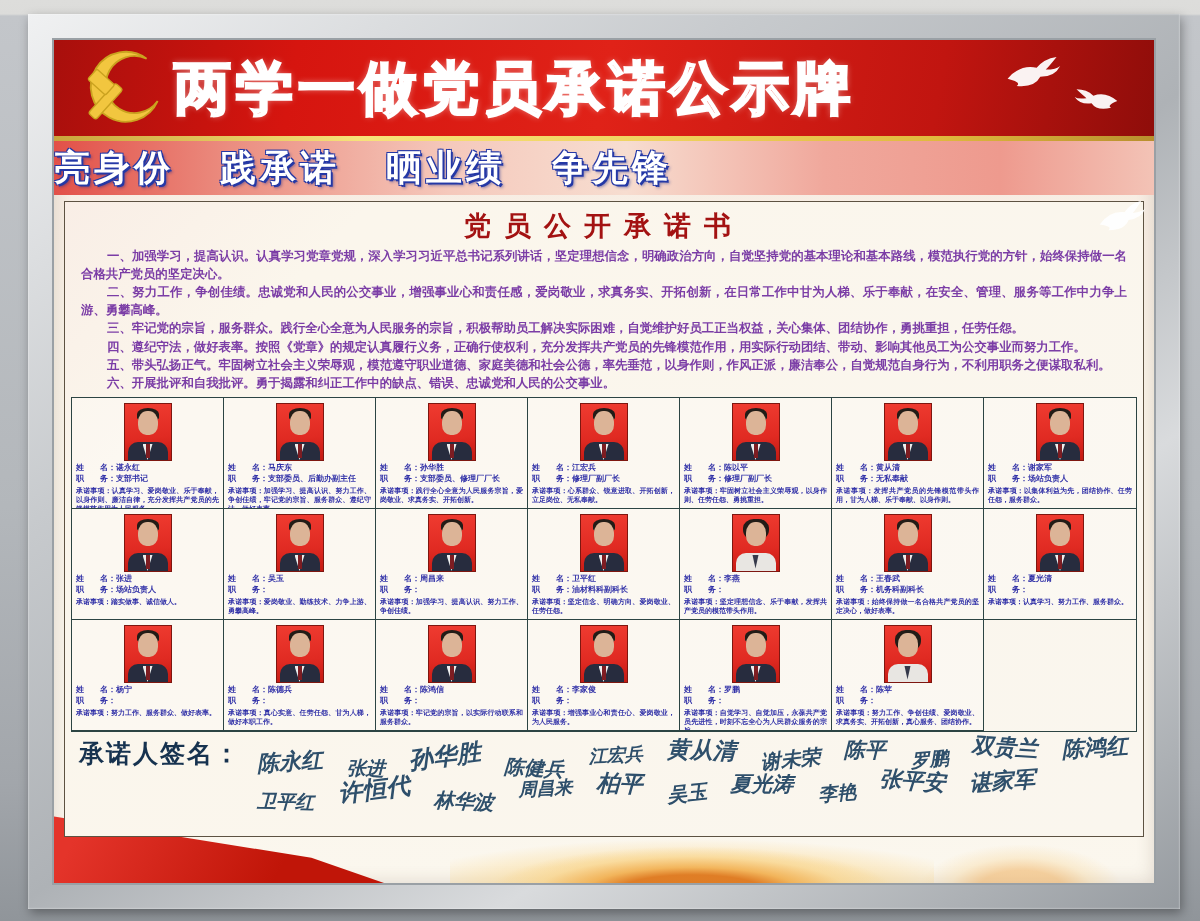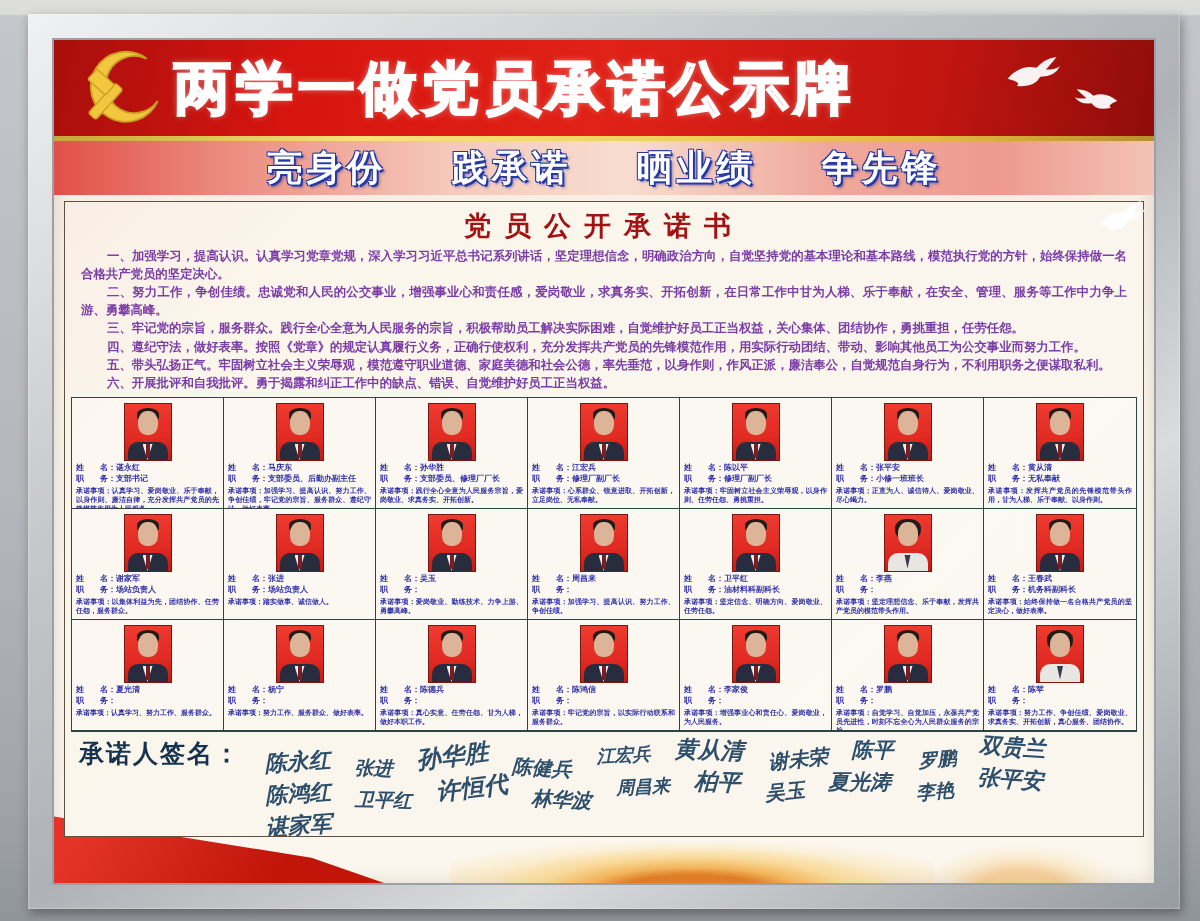--- a/index.html
+++ b/index.html
@@ -37,21 +37,21 @@
     text-shadow:0 0 7px rgba(255,255,255,.55);
     white-space:nowrap;
   }
   .dove{position:absolute;opacity:.95}
   .dove-1{right:92px;top:14px;width:58px;height:42px}
   .dove-2{right:34px;top:44px;width:46px;height:34px;transform:scaleX(-1) rotate(8deg)}
   .dove-3{right:6px;top:160px;width:52px;height:38px;transform:rotate(-6deg);z-index:3}
   
   .gold-line{height:5px;background:linear-gradient(90deg,#caa43c,#f7e27a 28%,#efd25e 55%,#e0b93e 80%,#b88f2e)}
   .slogan-band{
-    height:54px;display:flex;align-items:center;justify-content:center;gap:65px;
+    height:54px;display:flex;align-items:center;justify-content:flex-start;gap:46px;
     background:linear-gradient(90deg,#e25048 0%,#eb8d80 16%,#f5c9bc 36%,#f7ddd0 52%,#f0a89c 70%,#ee9a8e 86%,#f3c3b6 100%);
     position:relative;
   }
   .slogan{
     font-size:36px;font-weight:800;color:#ffffff;letter-spacing:4px;
     text-shadow:2px 2px 0 var(--slogan-outline),-1px -1px 0 var(--slogan-outline),
                 1px -1px 0 var(--slogan-outline),-1px 1px 0 var(--slogan-outline),
                 3px 3px 3px rgba(20,40,140,.45);
   }
   
@@ -92,21 +92,21 @@
   .shirt{position:absolute;bottom:0;left:50%;margin-left:-5px;width:10px;height:16px;
     background:#eee;clip-path:polygon(0 0,100% 0,50% 100%)}
   .tie{position:absolute;bottom:2px;left:50%;margin-left:-2px;width:4px;height:14px;background:#7d1d22}
   .female .hair{height:22px;width:26px;margin-left:-13px;border-radius:48% 48% 58% 58%}
   .blouse .torso{background:#e8e6e2}
   .blouse .shirt{background:#35394a;clip-path:polygon(20% 0,80% 0,50% 85%)}
   .m-line{padding:0 4px;margin-top:1px;font-size:8px;font-weight:700;color:var(--card-text);line-height:1.3;white-space:nowrap;overflow:hidden}
   .m-prom-line{padding:0 4px;margin-top:1px;font-size:7px;font-weight:700;color:var(--card-text);line-height:1.34;text-align:justify}
   
   .signature-row{
-    flex:1;display:flex;align-items:flex-start;padding:5px 8px 0;gap:24px;
+    flex:1;display:flex;align-items:flex-start;padding:5px 8px 0;gap:16px;
     border-top:1px solid var(--grid-line);position:relative;overflow:hidden;
   }
   .sig-label{
     font-size:25px;font-weight:800;color:#16324f;white-space:nowrap;
     font-family:"Liberation Serif","DejaVu Serif",serif;letter-spacing:2px;
   }
   .sigs{flex:1;display:flex;flex-wrap:wrap;column-gap:24px;row-gap:0;transform:rotate(-1deg);padding-top:1px}
   .sig{font-style:italic;font-weight:700;color:var(--ink);white-space:nowrap;
     font-family:"Liberation Serif","DejaVu Serif",serif;display:inline-block}
   
@@ -160,21 +160,21 @@
     </svg>
 
     <div class="panel">
       <div class="letter-title">党员公开承诺书</div>
       <div class="paras" id="letter-paragraphs">
           <p class="para">一、加强学习，提高认识。认真学习党章党规，深入学习习近平总书记系列讲话，坚定理想信念，明确政治方向，自觉坚持党的基本理论和基本路线，模范执行党的方针，始终保持做一名合格共产党员的坚定决心。</p>
           <p class="para">二、努力工作，争创佳绩。忠诚党和人民的公交事业，增强事业心和责任感，爱岗敬业，求真务实、开拓创新，在日常工作中甘为人梯、乐于奉献，在安全、管理、服务等工作中力争上游、勇攀高峰。</p>
           <p class="para">三、牢记党的宗旨，服务群众。践行全心全意为人民服务的宗旨，积极帮助员工解决实际困难，自觉维护好员工正当权益，关心集体、团结协作，勇挑重担，任劳任怨。</p>
           <p class="para">四、遵纪守法，做好表率。按照《党章》的规定认真履行义务，正确行使权利，充分发挥共产党员的先锋模范作用，用实际行动团结、带动、影响其他员工为公交事业而努力工作。</p>
           <p class="para">五、带头弘扬正气。牢固树立社会主义荣辱观，模范遵守职业道德、家庭美德和社会公德，率先垂范，以身作则，作风正派，廉洁奉公，自觉规范自身行为，不利用职务之便谋取私利。</p>
-          <p class="para">六、开展批评和自我批评。勇于揭露和纠正工作中的缺点、错误、自觉维护好员工正当权益。</p>
+          <p class="para">六、开展批评和自我批评。勇于揭露和纠正工作中的缺点、错误、忠诚党和人民的公交事业。</p>
         </div>
       <div class="member-grid" id="member-grid">
   <div class="member-card">
     <div class="photo">
       <div class="hair"></div>
       <div class="head"></div>
       <div class="torso"></div>
       <div class="shirt"></div>
       <div class="tie"></div>
     </div>
@@ -228,32 +228,20 @@
       <div class="head"></div>
       <div class="torso"></div>
       <div class="shirt"></div>
       <div class="tie"></div>
     </div>
     <div class="m-line"><span class="m-name-label">姓　　名：</span><span class="m-name">陈以平</span></div>
     <div class="m-line"><span class="m-pos-label">职　　务：</span><span class="m-pos">修理厂副厂长</span></div>
     <div class="m-prom-line"><span class="m-prom-label">承诺事项：</span><span class="m-prom">牢固树立社会主义荣辱观，以身作则、任劳任怨、勇挑重担。</span></div>
   </div>
 
-  <div class="member-card">
-    <div class="photo">
-      <div class="hair"></div>
-      <div class="head"></div>
-      <div class="torso"></div>
-      <div class="shirt"></div>
-      <div class="tie"></div>
-    </div>
-    <div class="m-line"><span class="m-name-label">姓　　名：</span><span class="m-name">张平安</span></div>
-    <div class="m-line"><span class="m-pos-label">职　　务：</span><span class="m-pos">小修一班班长</span></div>
-    <div class="m-prom-line"><span class="m-prom-label">承诺事项：</span><span class="m-prom">正直为人、诚信待人、爱岗敬业、尽心竭力。</span></div>
-  </div>
 
   <div class="member-card">
     <div class="photo">
       <div class="hair"></div>
       <div class="head"></div>
       <div class="torso"></div>
       <div class="shirt"></div>
       <div class="tie"></div>
     </div>
     <div class="m-line"><span class="m-name-label">姓　　名：</span><span class="m-name">黄从清</span></div>

